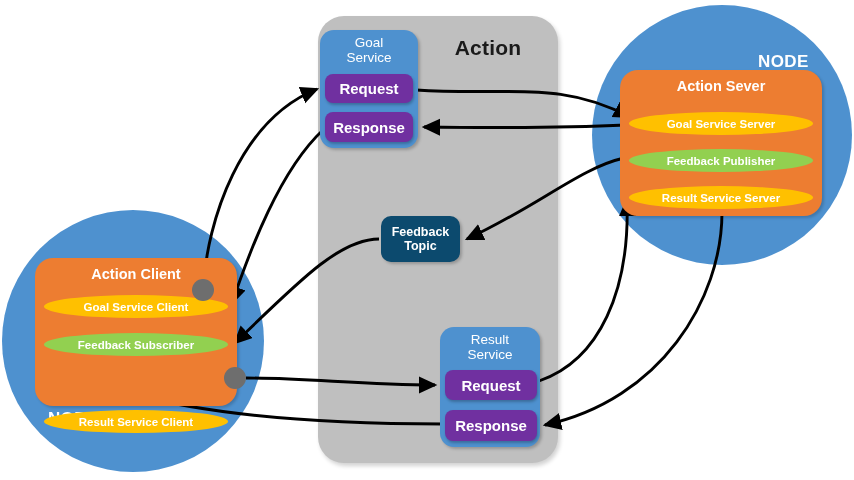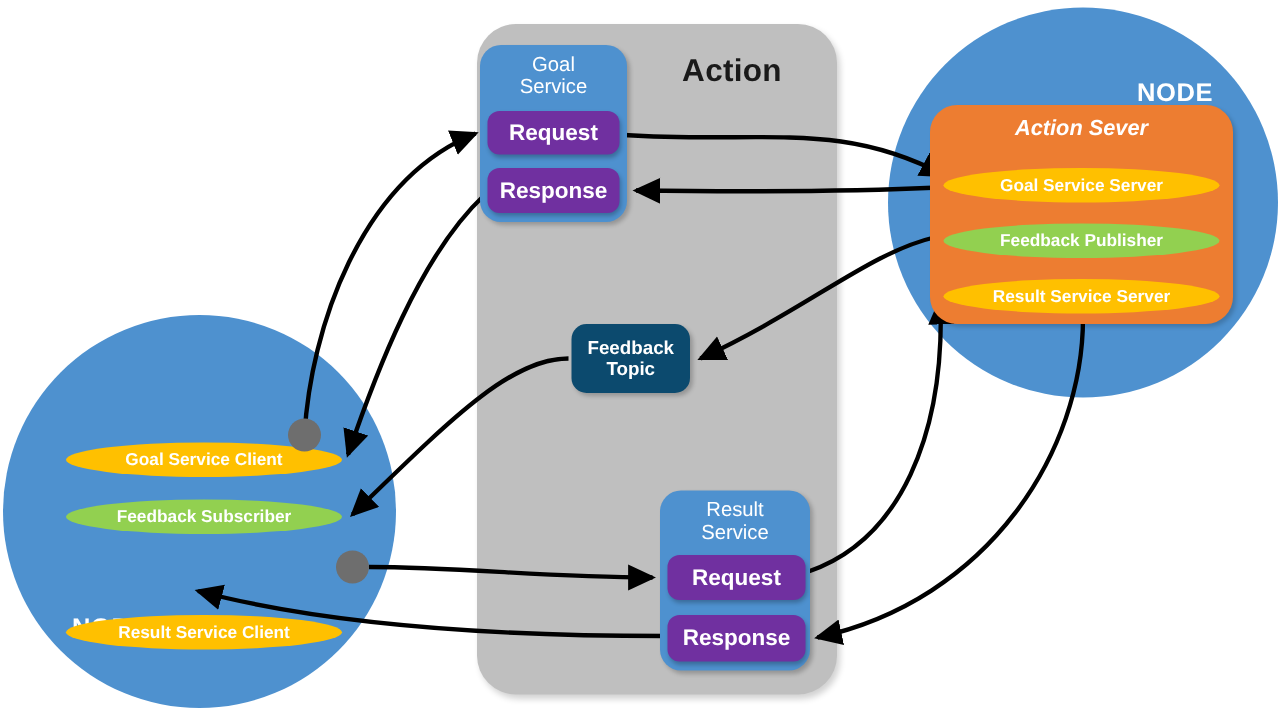--- a/index.html
+++ b/index.html
@@ -43,21 +43,21 @@
   #node-label-right{left:758px;top:52px;}
 
   
   .orange-box{
     position:absolute;
     background:#ED7D31;
     border-radius:18px;
     box-shadow:2px 2px 3px rgba(0,0,0,0.18);
   }
   #action-client-box{left:35px;top:258px;width:202px;height:148px;}
-  #action-server-box{left:620px;top:70px;width:202px;height:146px;font-style:italic;}
+  #action-server-box{left:620px;top:70px;width:202px;height:146px;}
   .orange-title{
     position:absolute;left:0;right:0;top:8px;
     text-align:center;
     font-size:14.5px;font-weight:bold;color:#ffffff;
   }
 
   
   .pill{
     position:absolute;
     border-radius:50%;
@@ -160,20 +160,23 @@
 
       <path d="M722,212 C722,300 660,400 545,425"></path>
 
       <path d="M443,424 C360,424 230,420 132,394"></path>
     </g>
   </svg>
 
   <div class="node-label" id="node-label-left">NODE</div>
   <div class="node-label" id="node-label-right">NODE</div>
 
+  <div class="orange-box" id="action-client-box">
+    <div class="orange-title">Action Client</div>
+  </div>
   <div class="pill amber" id="pill-goal-client">Goal Service Client</div>
   <div class="pill green" id="pill-fb-sub">Feedback Subscriber</div>
   <div class="pill amber" id="pill-result-client">Result Service Client</div>
 
   <div class="orange-box" id="action-server-box">
     <div class="orange-title">Action Sever</div>
   </div>
   <div class="pill amber" id="pill-goal-server">Goal Service Server</div>
   <div class="pill amber" id="pill-result-server">Result Service Server</div>
   <div class="pill green" id="pill-fb-pub">Feedback Publisher</div>

